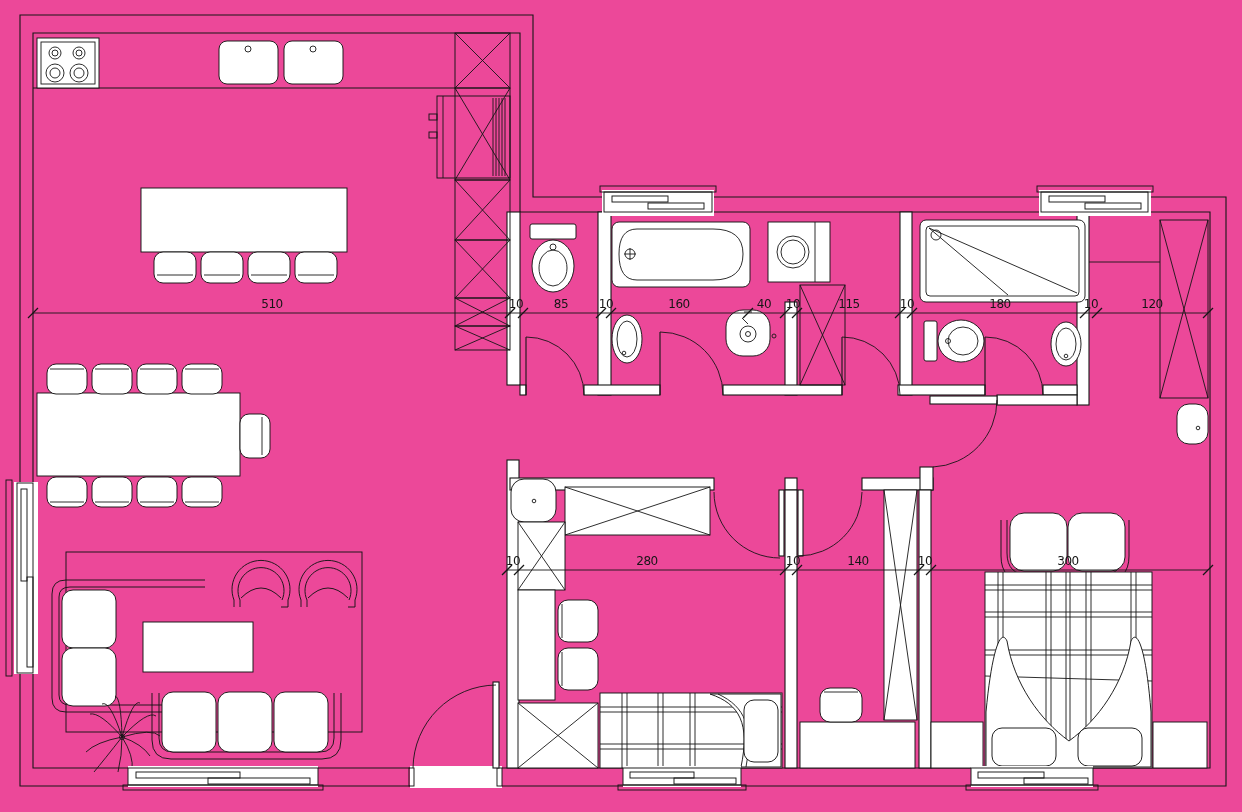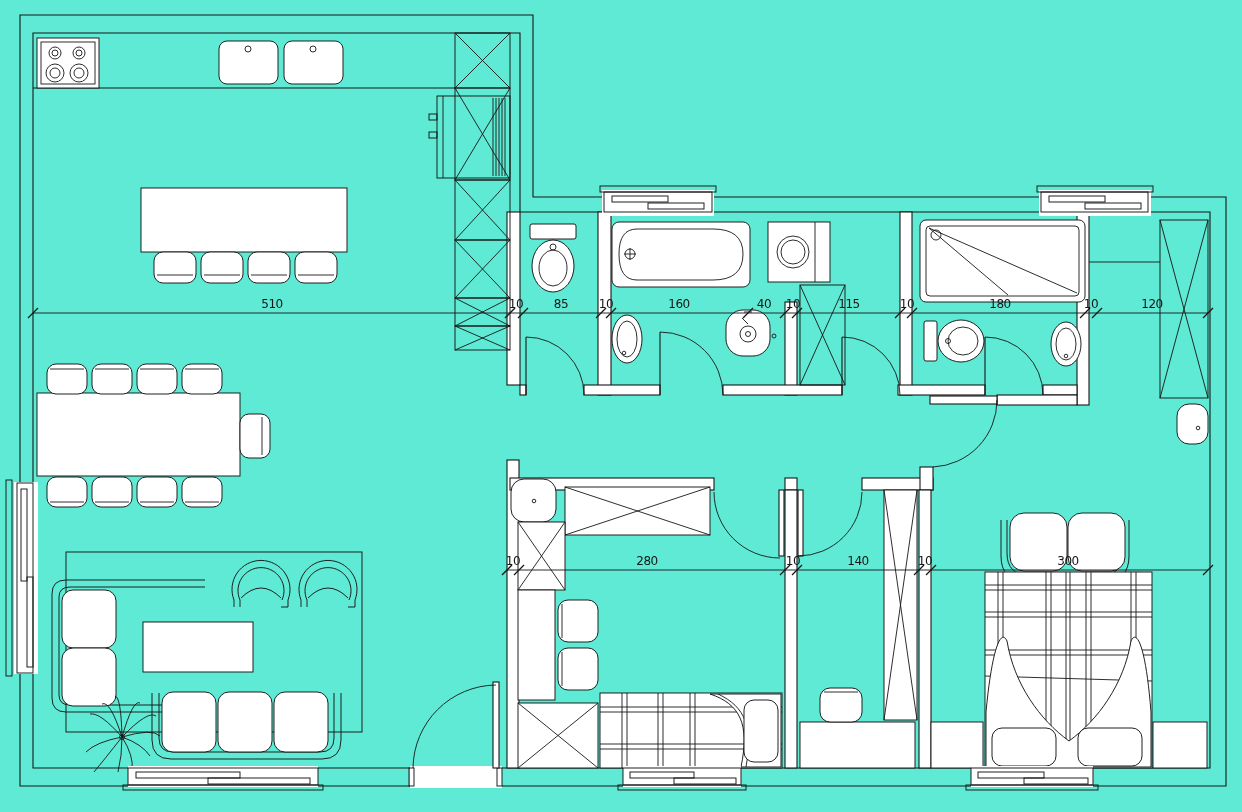--- a/index.html
+++ b/index.html
@@ -1,16 +1,16 @@
 <!DOCTYPE html>
 <html><head>
 <meta charset="utf-8">
 <style>
   html,body{margin:0;padding:0;background:#ffffff;}
-  .stage{position:relative;width:1242px;height:812px;background:#5eead4;overflow:hidden;
+  .stage{position:relative;width:1242px;height:812px;background:#ec4899;overflow:hidden;
          font-family:"DejaVu Sans", sans-serif;}
   svg{display:block}
   
   .wall{fill:#ffffff;stroke:#161616;stroke-width:1.1;}
   .ln{fill:none;stroke:#161616;stroke-width:1.1;}
   .thin{fill:none;stroke:#161616;stroke-width:0.9;}
   .furn{fill:#ffffff;stroke:#161616;stroke-width:0.95;}
   .open{fill:none;stroke:#161616;stroke-width:0.95;}
   .mask{fill:#ffffff;stroke:none;}
   .dimline{stroke:#161616;stroke-width:0.9;fill:none;}

